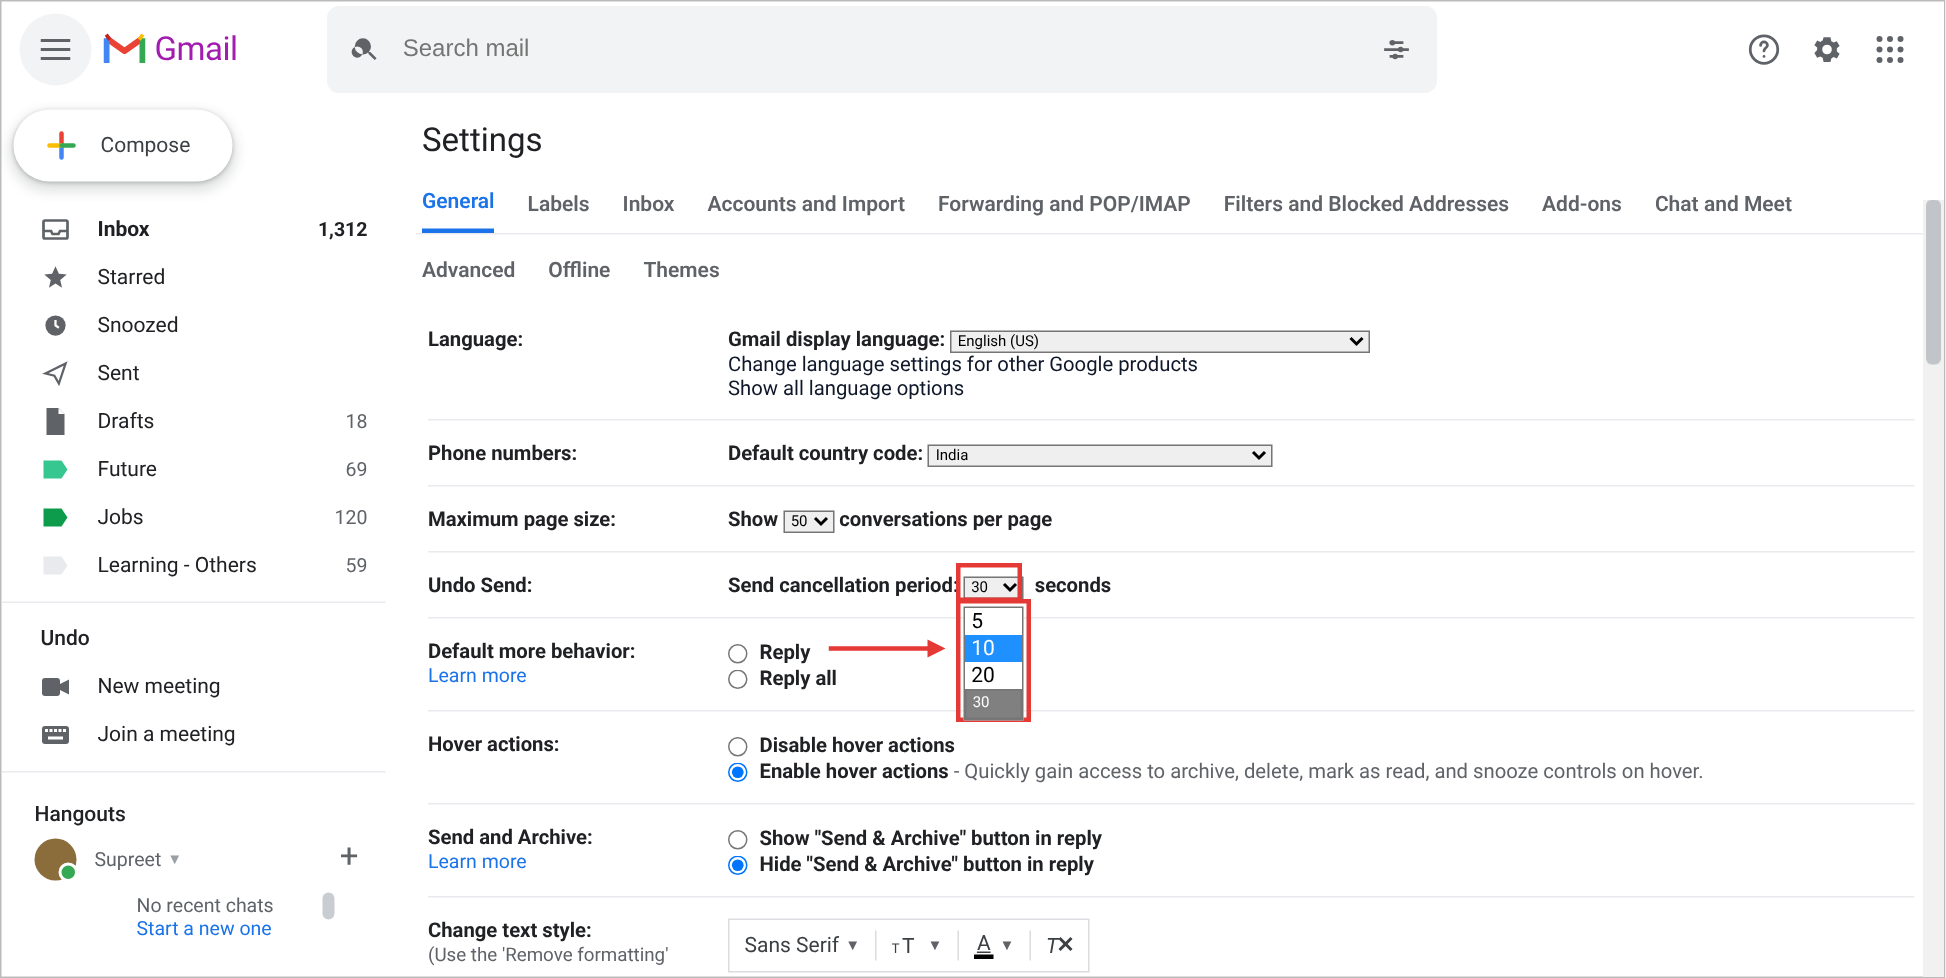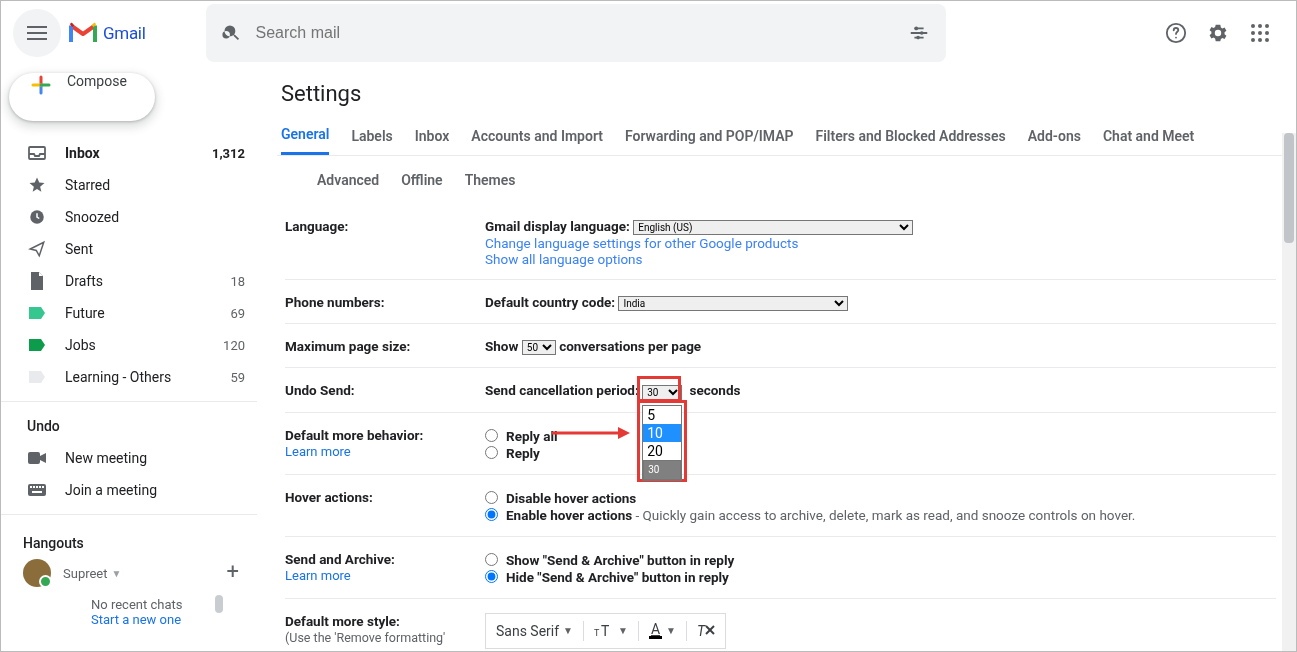--- a/index.html
+++ b/index.html
@@ -1,28 +1,28 @@
 <!DOCTYPE html>
 <html><head>
 <meta charset="utf-8">
 <style>
   * { box-sizing: border-box; }
   html, body { margin:0; padding:0; font-family: 'Google Sans', Roboto, Arial, sans-serif; font-size:14px; color:#202124; background:#fff; }
   .frame { width:1297px; height:652px; border:1px solid #bbb; position:relative; overflow:hidden; }
   .header { height:64px; display:flex; align-items:center; padding:0 12px; }
   .ham { width:48px; height:48px; border-radius:50%; background:#f1f3f4; display:flex; align-items:center; justify-content:center; cursor:pointer; }
   .logo-wrap { display:flex; align-items:center; margin-left:8px; }
-  .logo-text { font-size:17px; color:#1d4ed8; margin-left:6px; letter-spacing:-0.3px; }
+  .logo-text { font-size:22px; color:#a21caf; margin-left:6px; letter-spacing:-0.3px; }
   .search-bar { flex:0 0 740px; margin-left:60px; height:58px; background:#f1f3f4; border-radius:8px; display:flex; align-items:center; padding:0 16px; }
   .search-bar input { flex:1; border:none; background:transparent; font-size:16px; color:#5f6368; outline:none; }
   .hdr-right { margin-left:auto; display:flex; align-items:center; gap:18px; padding-right:12px; }
   .icon-btn { width:24px; height:24px; display:flex; align-items:center; justify-content:center; color:#5f6368; cursor:pointer; }
   .body { display:flex; height:calc(100% - 64px); }
   .sidebar { width:256px; flex:none; display:flex; flex-direction:column; padding-top:8px; }
-  .compose { margin:0 8px 16px 8px; width:146px; height:48px; border-radius:24px; background:#fff; box-shadow:0 1px 3px rgba(60,64,67,.3),0 4px 8px 3px rgba(60,64,67,.15); display:flex; padding:0 20px; font-size:14px; color:#3c4043; cursor:pointer; }
+  .compose { margin:0 8px 16px 8px; width:146px; height:48px; border-radius:24px; background:#fff; box-shadow:0 1px 3px rgba(60,64,67,.3),0 4px 8px 3px rgba(60,64,67,.15); display:flex; align-items:center; padding:0 20px; font-size:14px; color:#3c4043; cursor:pointer; }
   .compose svg { margin-right:14px; }
   .nav { list-style:none; margin:0; padding:0; overflow-y:auto; }
   .nav li { display:flex; align-items:center; height:32px; padding:0 12px 0 26px; border-radius:0 16px 16px 0; cursor:pointer; color:#202124; font-size:14px; }
   .nav li .nv-icon { width:20px; display:flex; justify-content:center; color:#5f6368; }
   .nav li .nv-label { margin-left:18px; flex:1; }
   .nav li .nv-count { color:#5f6368; font-size:13px; }
   .nav li.active .nv-label { font-weight:700; }
   .nav li.active .nv-count { font-weight:700; color:#202124; }
   .section-hr { border:none; border-top:1px solid #e8eaed; margin:8px 0; }
   .side-section-title { font-size:14px; font-weight:500; color:#202124; padding:8px 0 8px 26px; }
@@ -35,30 +35,30 @@
   .hangouts-plus { margin-left:auto; color:#5f6368; font-size:22px; cursor:pointer; padding:0 6px 3px 6px;}
   .chats-box { margin:10px 22px 0 68px; font-size:13px; color:#5f6368; position:relative; }
   .chats-fake-scroll { position:absolute; right:0; top:-2px; width:8px; height:18px; background:#c9cdd2; border-radius:4px; }
   .chats-link { color:#1a73e8; cursor:pointer; }
   .main { flex:1; display:flex; position:relative; }
   .content { flex:1; overflow:auto; padding:8px 0 0 20px; }
   .settings-title { font-size:22px; color:#202124; margin:8px 0 10px 4px; }
   .tabs-row { display:flex; gap:22px; border-bottom:1px solid #e8eaed; padding-left:4px;align-items:center; }
   .tab { padding:10px 0; font-size:14px; font-weight:600; color:#5f6368; cursor:pointer; }
   .tab.active { color:#1a73e8; border-bottom:3px solid #1a73e8; }
-  .tabs-row.sub { border-bottom:none; margin-top:6px;margin-left:36px; }
+  .tabs-row.sub { border-bottom:none; margin-top:6px; }
   .tabs-row.sub .tab { font-weight:600; }
   .settings-table { padding:6px 20px 0 8px; }
   .s-row { display:flex; padding:14px 0 12px 0; border-bottom:1px solid #e8eaed; font-size:13.5px; }
   .s-row:last-child { border-bottom:none; }
   .s-label { width:200px; flex:none; font-weight:700; color:#202124; }
   .s-sub { font-weight:400; color:#1a73e8; font-size:13px; cursor:pointer; }
   .s-content { flex:1; color:#202124; }
   .s-content b { font-weight:700; }
-  .link { color:#3b82f6; cursor:pointer; }
+  .link { color:#0f172a; cursor:pointer; }
   .sel { font-family:inherit; font-size:10px; border:1px solid #767676; background:#efefef; }
   .sel.lang { width:280px; }
   .sel.country { width:230px; }
   .radio { display:flex; align-items:center; margin:1px 0; gap:8px; }
   .radio input { margin:0; }
   .small-note { color:#5f6368; font-weight:400; font-size:12.5px; }
   .hover-note { color:#5f6368; font-weight:400; }
   .toolbar { display:inline-flex; align-items:center; height:36px; border:1px solid #dadce0; background:#fff; padding:0 10px; gap:10px; }
   .toolbar .sep { width:1px; height:20px; background:#dadce0; }
   .toolbar .tb-item { display:flex; align-items:center; gap:4px; color:#3c4043; font-size:14px; cursor:pointer; }
@@ -343,25 +343,25 @@
           </div>
 
           <div class="s-row">
             <div class="s-label">
               <span>Default more behavior:</span><br>
               <span class="s-sub">Learn more</span>
             </div>
             <div class="s-content">
               <label class="radio">
                   <input type="radio" name="reply" style="">
+                  <b>Reply</b>
+                </label>
+              <label class="radio">
+                  <input type="radio" name="reply" style="">
                   <b>Reply all</b>
-                </label>
-              <label class="radio">
-                  <input type="radio" name="reply" style="">
-                  <b>Reply</b>
                 </label>
             </div>
           </div>
 
           <div class="s-row">
             <div class="s-label">Hover actions:</div>
             <div class="s-content">
               <label class="radio">
                   <input type="radio" name="hover" style="">
                   <b>Disable hover actions</b>
@@ -385,21 +385,21 @@
                 </label>
               <label class="radio">
                   <input type="radio" name="sa" checked="" style="">
                   <b>Hide "Send &amp; Archive" button in reply</b>
                 </label>
             </div>
           </div>
 
           <div class="s-row" style="border-bottom:none;">
             <div class="s-label">
-              <span>Default more style:</span><br>
+              <span>Change text style:</span><br>
               <span class="small-note">(Use the 'Remove formatting'</span>
             </div>
             <div class="s-content">
               <div class="toolbar">
                 <div class="tb-item">
                     <span>Sans Serif</span>
                     <span class="caret">▼</span>
                   </div>
                 <div class="sep"></div>
                 <div class="tb-item">

